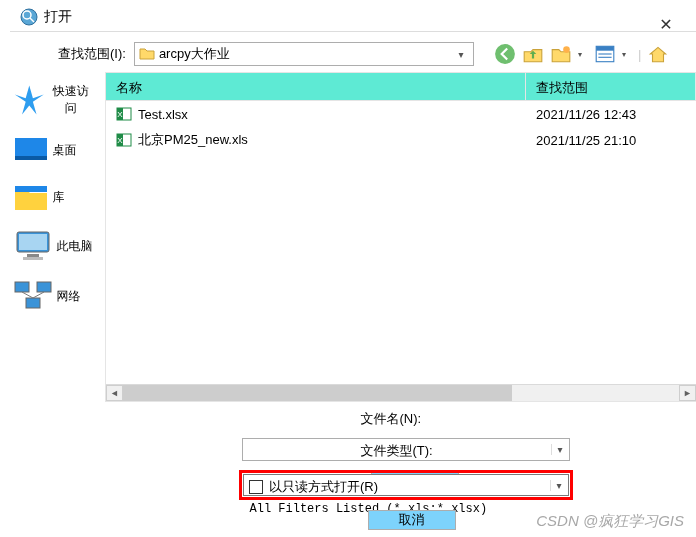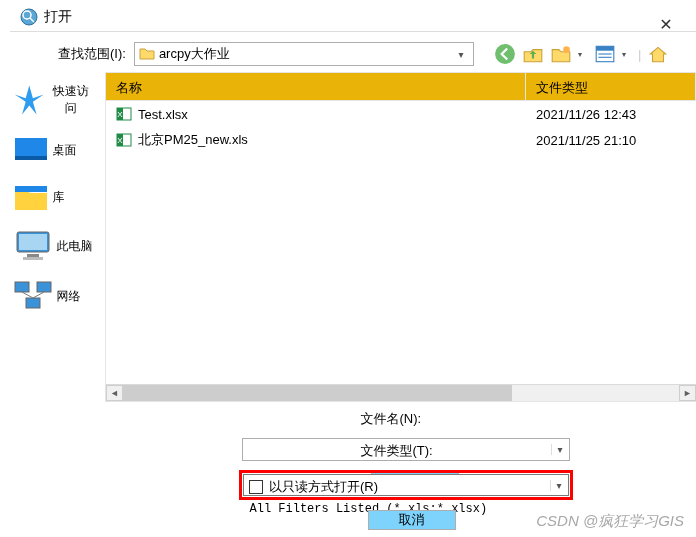--- a/index.html
+++ b/index.html
@@ -19,21 +19,21 @@
 .toolbar-icons { display:flex; align-items:center; gap:6px; margin-left:12px; }
 .tb-icon { width:22px; height:22px; display:flex; align-items:center; justify-content:center; }
 .tb-drop { width:10px; font-size:8px; color:#555; }
 
 .main { display:flex; height:330px; }
 .places { width:105px; background:#fff; display:flex; flex-direction:column; align-items:center; padding-top:10px; gap:18px; }
 .place { display:flex; flex-direction:row; align-items:center; gap:4px; width:80px; }
 .place-label { font-size:12px; text-align:center; }
 
 .filelist-wrap { flex:1; border:1px solid #e5e5e5; border-right:none; display:flex; flex-direction:column; position:relative; }
-.listhdr { display:flex; height:28px; border-bottom:1px solid #e5e5e5; background:#eab308; }
+.listhdr { display:flex; height:28px; border-bottom:1px solid #e5e5e5; background:#5eead4; }
 .listhdr .col { padding:6px 10px; font-size:13px; border-right:1px solid #e5e5e5; }
 .col-name { flex:1; }
 .col-date { width:170px; }
 .rows { flex:1; overflow:hidden; }
 .file-row { display:flex; height:26px; align-items:center; }
 .file-row .cell-name { flex:1; display:flex; align-items:center; gap:6px; padding-left:10px; }
 .file-row .cell-date { width:170px; padding-left:10px; }
 .xlsicon { width:16px; height:16px; }
 
 .hscroll { height:17px; background:#f0f0f0; display:flex; border-top:1px solid #dadada; }
@@ -163,21 +163,21 @@
           <line x1="9" y1="12" x2="20" y2="18" stroke="#777"></line>
           <line x1="31" y1="12" x2="20" y2="18" stroke="#777"></line>
         </svg>
       <span class="place-label">网络</span>
     </div>
   </div>
 
   <div class="filelist-wrap">
     <div class="listhdr">
       <div class="col col-name">名称</div>
-      <div class="col col-date">文件类型</div>
+      <div class="col col-date">查找范围</div>
     </div>
     <div class="rows">
       <div class="file-row">
         <div class="cell-name">
           <span class="xlsicon"><svg viewBox="0 0 16 16">
                 <rect x="1" y="2" width="14" height="12" fill="#fff" stroke="#1f8b47"></rect>
                 <rect x="1" y="2" width="6" height="12" fill="#1f8b47"></rect>
                 <text x="4" y="11" font-size="8" fill="#fff" text-anchor="middle">X</text>
               </svg></span>
           <span>Test.xlsx</span>

